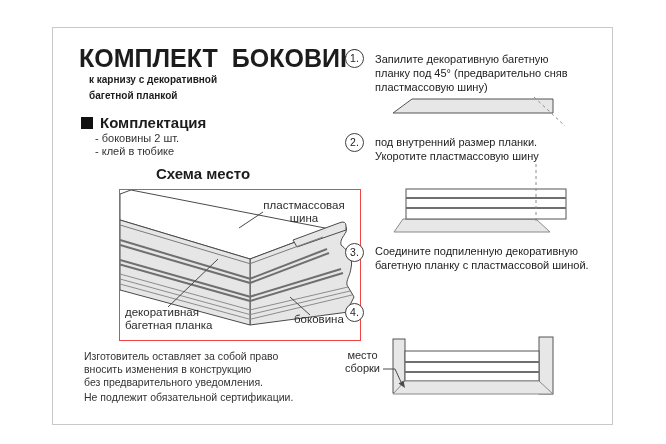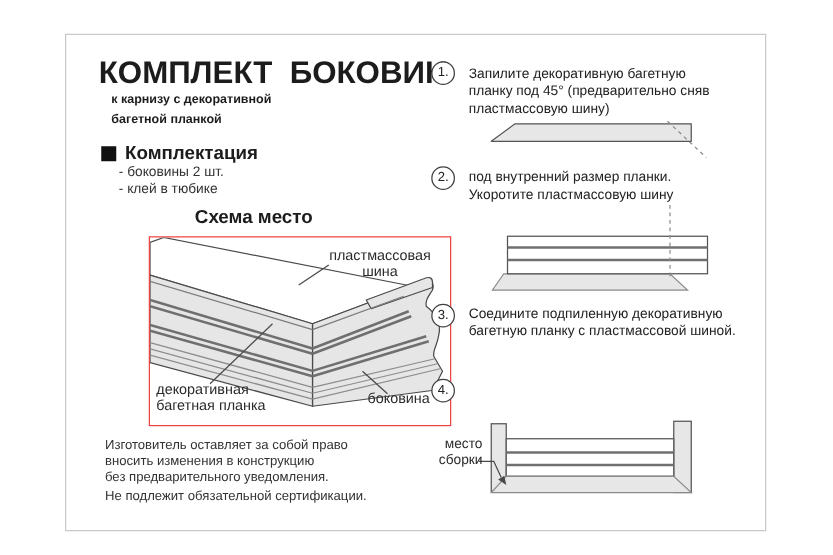--- a/index.html
+++ b/index.html
@@ -56,21 +56,21 @@
   .c4 { left:292px; top:275px; }
   .step-text { left:322px; width:236px; font-size:11px; line-height:13.8px; color:#222; }
   .t1 { top:25px; }
   .t2 { top:108px; }
   .t3 { top:217px; }
   .t4 { top:277px; }
   .fig1 { left:336px; top:66px; }
   .fig2 { left:338px; top:133px; }
   .fig4 { left:286px; top:306px; }
   .glue-label {
-    left:286px; top:321px; width:47px; text-align:right;
+    left:286px; top:321px; width:47px; text-align:center;
     font-size:11px; line-height:12.5px; color:#2b2b2b;
   }
 </style>
 </head>
 <body>
 
 <div class="page">
 
   <div class="abs title">КОМПЛЕКТ БОКОВИН</div>
 

